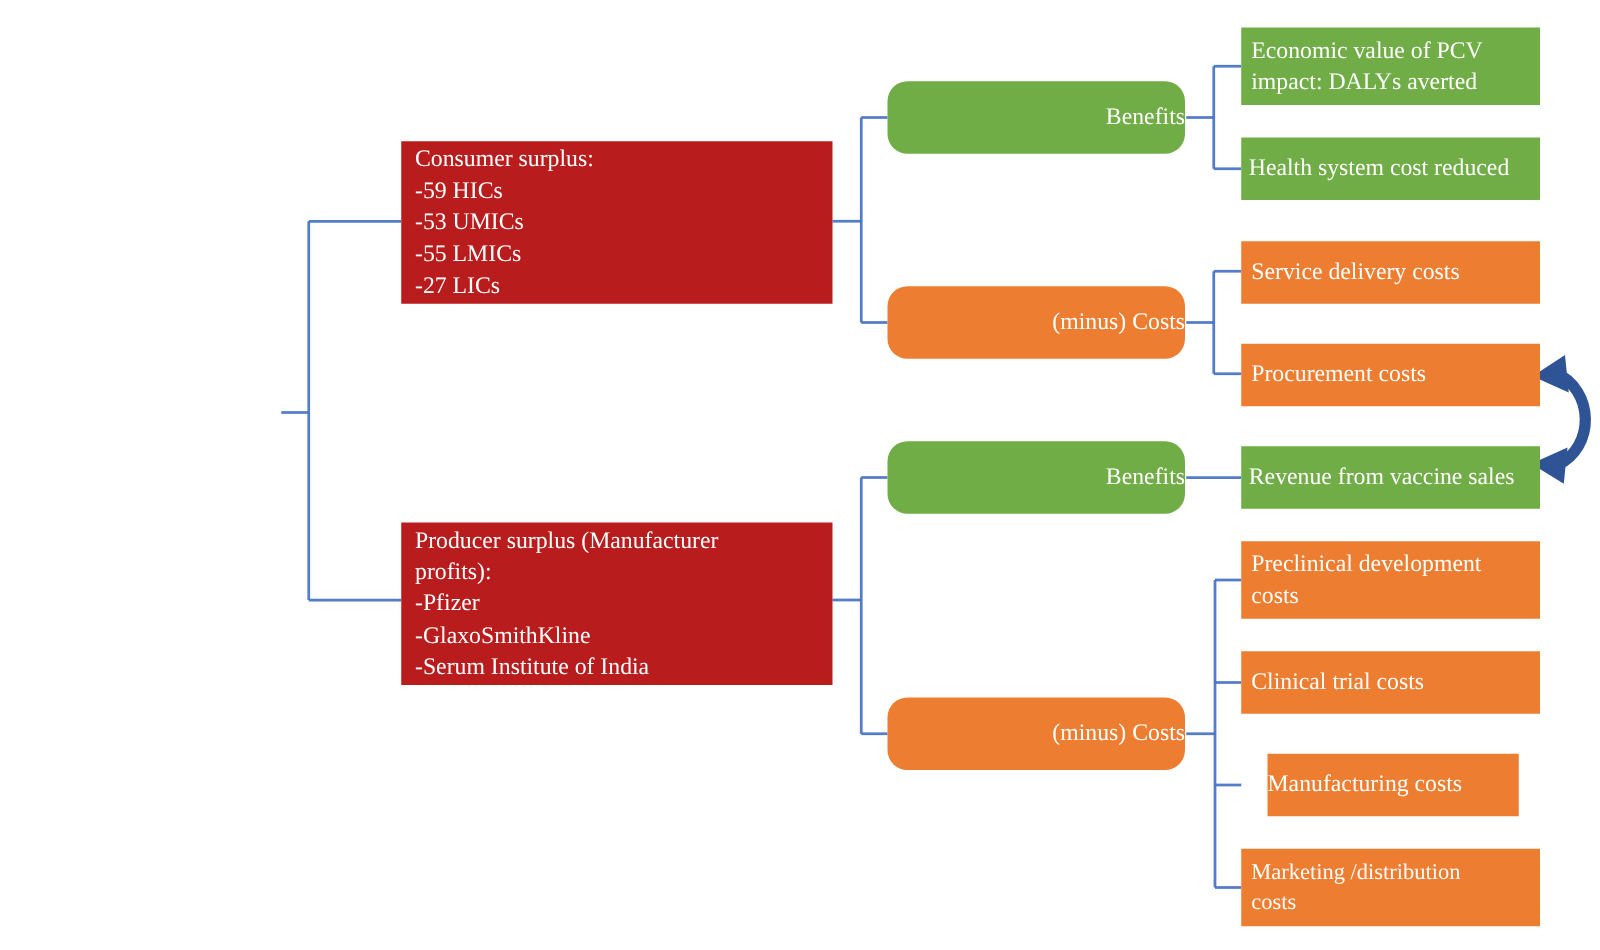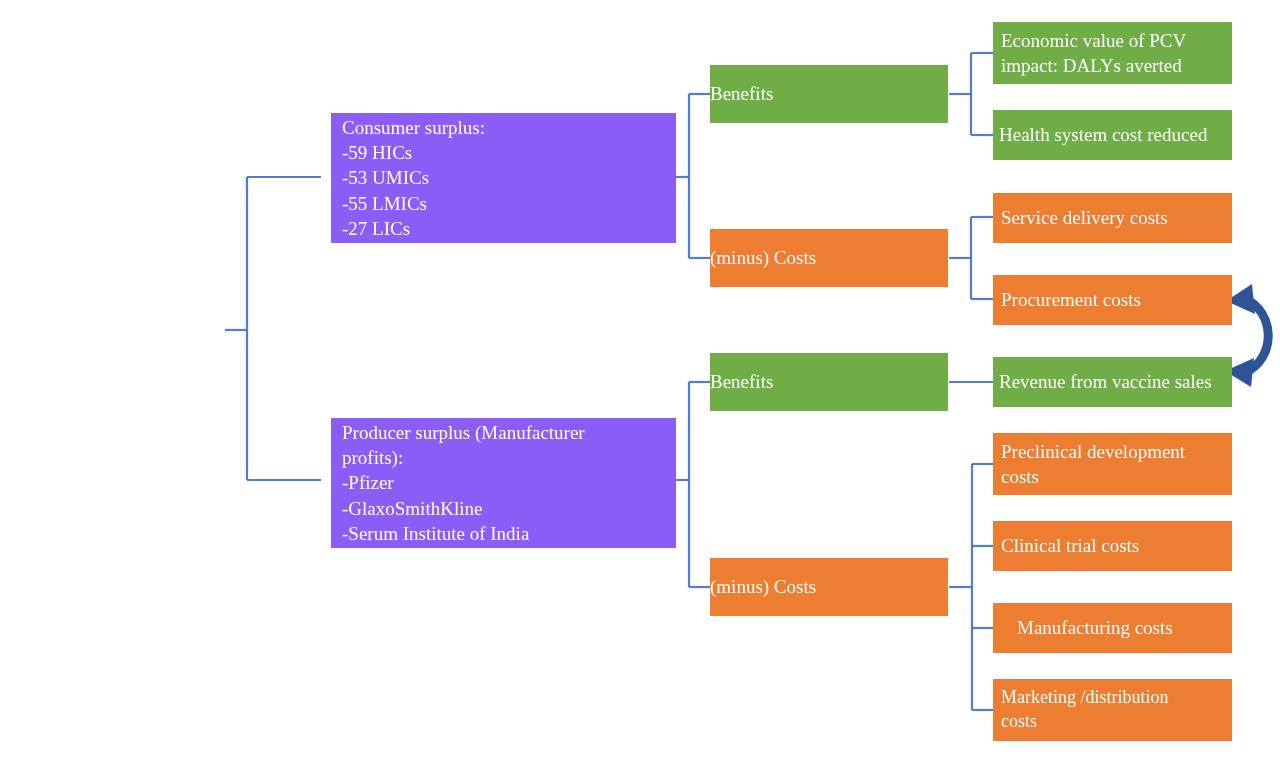--- a/index.html
+++ b/index.html
@@ -16,26 +16,26 @@
     font-family: "Liberation Serif", "DejaVu Serif", serif;
   }
   .node {
     position: absolute;
     box-sizing: border-box;
     color: #ffffff;
     display: flex;
     flex-direction: column;
     justify-content: center;
   }
-  .node.center { align-items: flex-start; }
+  .node.center { align-items: flex-end; border-radius: 16px; }
   .node-label {
     white-space: pre-line;
     line-height: 1.33;
   }
-  .blue  { background: #8b5cf6; margin-left: 10px; }
+  .blue  { background: #b91c1c; }
   .green { background: #70AD47; }
   .orange{ background: #ED7D31; }
 
   svg.links {
     position: absolute;
     left: 0; top: 0;
     width: 1280px;
     height: 760px;
     pointer-events: none;
   }
@@ -155,21 +155,21 @@
 
   <div class="node orange" style="left:993px; top:433px; width:239px; height:62px; padding:2px 8px; font-size:19px;">
     <div class="node-label">Preclinical development
   costs</div>
   </div>
 
   <div class="node orange" style="left:993px; top:521px; width:239px; height:50px; padding:2px 8px; font-size:19px;">
     <div class="node-label">Clinical trial costs</div>
   </div>
 
-  <div class="node orange" style="left:993px; top:603px; width:239px; height:50px; padding:2px 24px; font-size:19px;">
+  <div class="node orange" style="left:1014px; top:603px; width:201px; height:50px; padding:2px 0; font-size:19px;">
     <div class="node-label">Manufacturing costs</div>
   </div>
 
   <div class="node orange" style="left:993px; top:679px; width:239px; height:62px; padding:2px 8px; font-size:18px;">
     <div class="node-label">Marketing /distribution
   costs</div>
   </div>
 
 </div>
 

